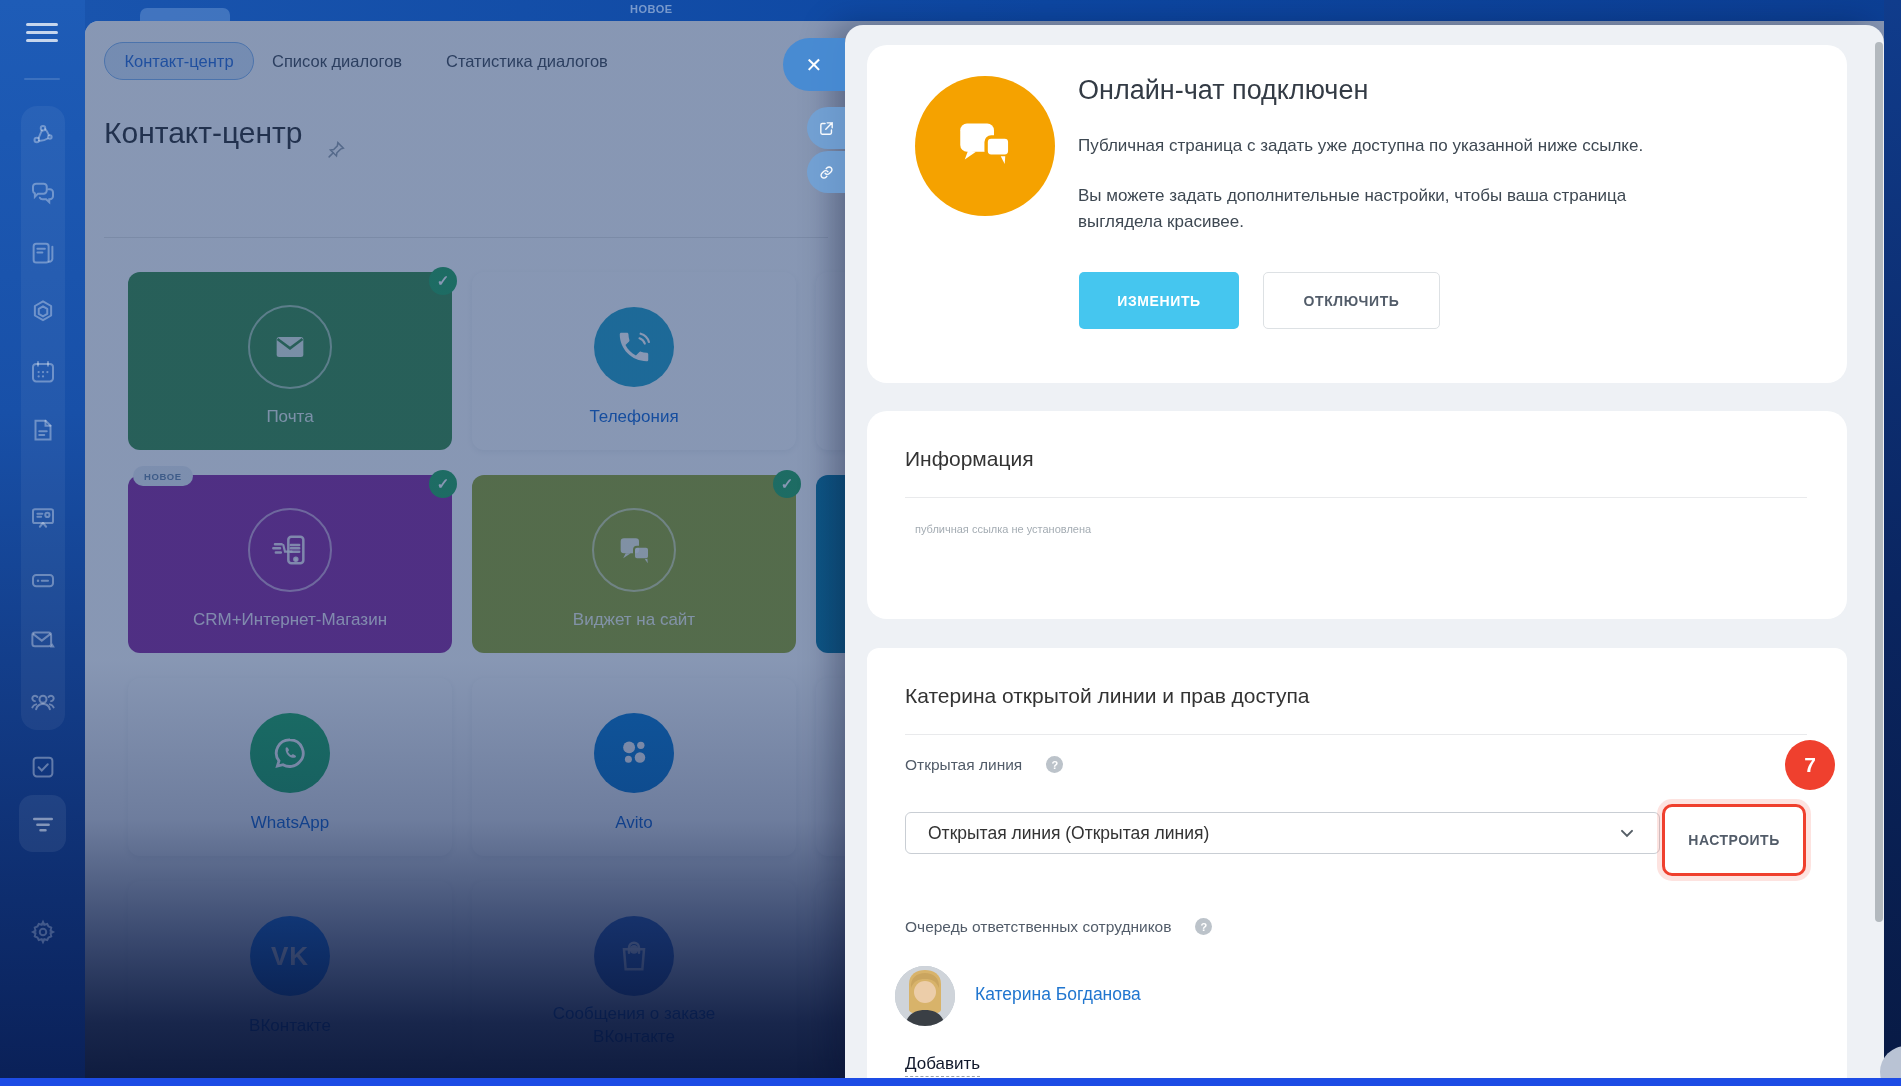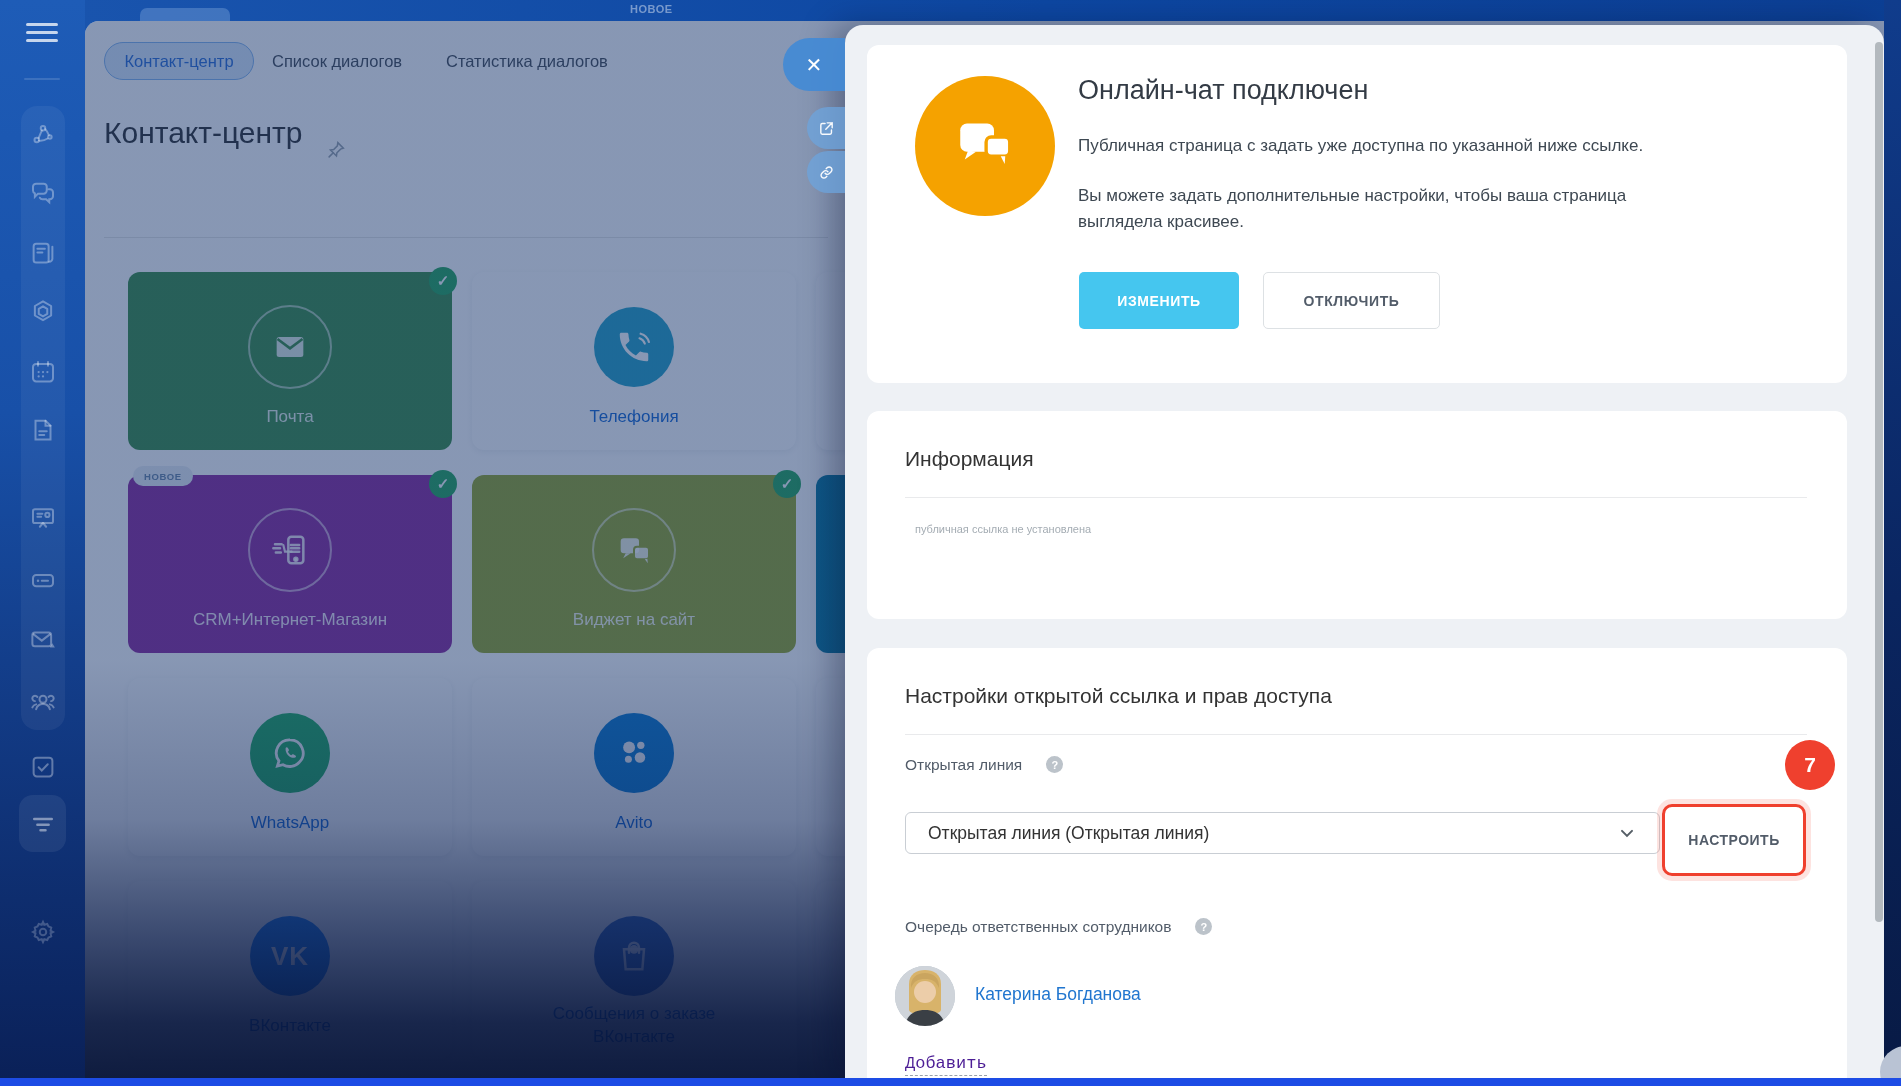--- a/index.html
+++ b/index.html
@@ -50,21 +50,21 @@
       display:flex;align-items:center;justify-content:center;}
   .check{position:absolute;right:-5px;top:-5px;width:28px;height:28px;border-radius:50%;background:#2aa85e;
          color:#fff;font-size:15px;font-weight:bold;display:flex;align-items:center;justify-content:center;}
   .newbadge{position:absolute;left:5px;top:-9px;height:20px;padding:0 11px;border-radius:10px;background:#e9eef4;
     color:#6b87a8;font-size:9.5px;font-weight:bold;letter-spacing:.6px;display:flex;align-items:center;}
   .vk-txt{color:#fff;font-weight:800;font-size:26px;letter-spacing:1px;}
 
   
   .drawer{left:845px;top:25px;width:1039px;height:1061px;background:#eef1f5;
           border-radius:18px 18px 0 0;box-shadow:-12px 0 32px rgba(5,15,45,.35);}
-  .card{position:absolute;left:22px;width:980px;background:#fff;border-radius:12px;}
+  .card{position:absolute;left:22px;width:980px;background:#fff;border-radius:20px;}
   .card1{top:20px;height:338px;}
   .card2{top:386px;height:208px;}
   .card3{top:623px;height:438px;border-radius:12px 12px 0 0;}
   .chaticon{position:absolute;left:48px;top:31px;width:140px;height:140px;border-radius:50%;background:#f5a200;
             display:flex;align-items:center;justify-content:center;}
   .d-title{position:absolute;left:211px;top:30px;font-size:27px;font-weight:300;color:#333b45;}
   .d-p{position:absolute;left:211px;font-size:17px;line-height:26px;color:#3e4852;}
   .btn{position:absolute;top:227px;height:57px;border-radius:5px;font-size:14px;font-weight:bold;
        letter-spacing:.6px;display:flex;align-items:center;justify-content:center;cursor:pointer;}
   .btn-edit{left:212px;width:160px;background:#45c6ef;color:#fff;}
@@ -78,22 +78,22 @@
   .select{position:absolute;left:38px;top:164px;width:755px;height:42px;background:#fff;border:1px solid #c9ced4;
     border-radius:6px;display:flex;align-items:center;padding:0 22px;font-size:17.5px;color:#333;cursor:pointer;}
   .select svg{margin-left:auto;}
   .cfg-wrap{position:absolute;left:795px;top:156px;width:144px;height:72px;border:3px solid #ef402e;border-radius:10px;
     box-shadow:0 0 0 5px rgba(240,80,60,.16);display:flex;align-items:center;justify-content:center;background:#fff;cursor:pointer;}
   .cfg-btn{font-size:14px;font-weight:bold;letter-spacing:.5px;color:#525c69;}
   .num-badge{position:absolute;left:918px;top:92px;width:50px;height:50px;border-radius:50%;background:#ef402e;
     color:#fff;font-size:21px;font-weight:bold;display:flex;align-items:center;justify-content:center;}
   .avatar{position:absolute;left:28px;top:318px;width:60px;height:60px;border-radius:50%;overflow:hidden;background:#b9c2cc;}
   .user-link{position:absolute;left:108px;top:336px;font-size:17.5px;color:#2176cf;cursor:pointer;}
-  .add-link{position:absolute;left:38px;top:406px;font-size:17px;color:#4c1d95;border-bottom:1px dashed #9aa2ab;
-    padding-bottom:2px;cursor:pointer;font-family:Liberation Mono, monospace;}
+  .add-link{position:absolute;left:38px;top:406px;font-size:17px;color:#0f172a;border-bottom:1px dashed #9aa2ab;
+    padding-bottom:2px;cursor:pointer;}
   .scrollbar{left:1875px;top:42px;width:8px;height:880px;border-radius:4px;background:#b3b9be;}
 
   
   .fbtn{display:flex;align-items:center;justify-content:center;cursor:pointer;color:#fff;}
   .fbtn-x{left:783px;top:38px;width:62px;height:53px;border-radius:27px 0 0 27px;background:rgba(68,138,212,.95);
           font-size:20px;}
   .fbtn-s{left:807px;top:107px;width:38px;height:42px;border-radius:21px 0 0 21px;background:rgba(108,164,222,.75);}
   .fbtn-s2{top:151px;}
 
   
@@ -373,21 +373,21 @@
       <div class="btn btn-off">ОТКЛЮЧИТЬ</div>
     </div>
 
     <div class="card card2">
       <div class="sec-h">Информация</div>
       <div class="sec-div"></div>
       <div class="muted">публичная ссылка не установлена</div>
     </div>
 
     <div class="card card3">
-      <div class="sec-h">Настройки открытой ссылка и прав доступа</div>
+      <div class="sec-h">Катерина открытой линии и прав доступа</div>
       <div class="sec-div"></div>
 
       <div class="fld-lbl" style="top:108px;">
         <span>Открытая линия</span>
         <span class="help">?</span>
       </div>
 
       <div class="select">
         <span>Открытая линия (Открытая линия)</span>
         <svg width="20" height="20" viewBox="0 0 24 24" fill="none" stroke="#555e66" stroke-width="2.4" stroke-linecap="round">

